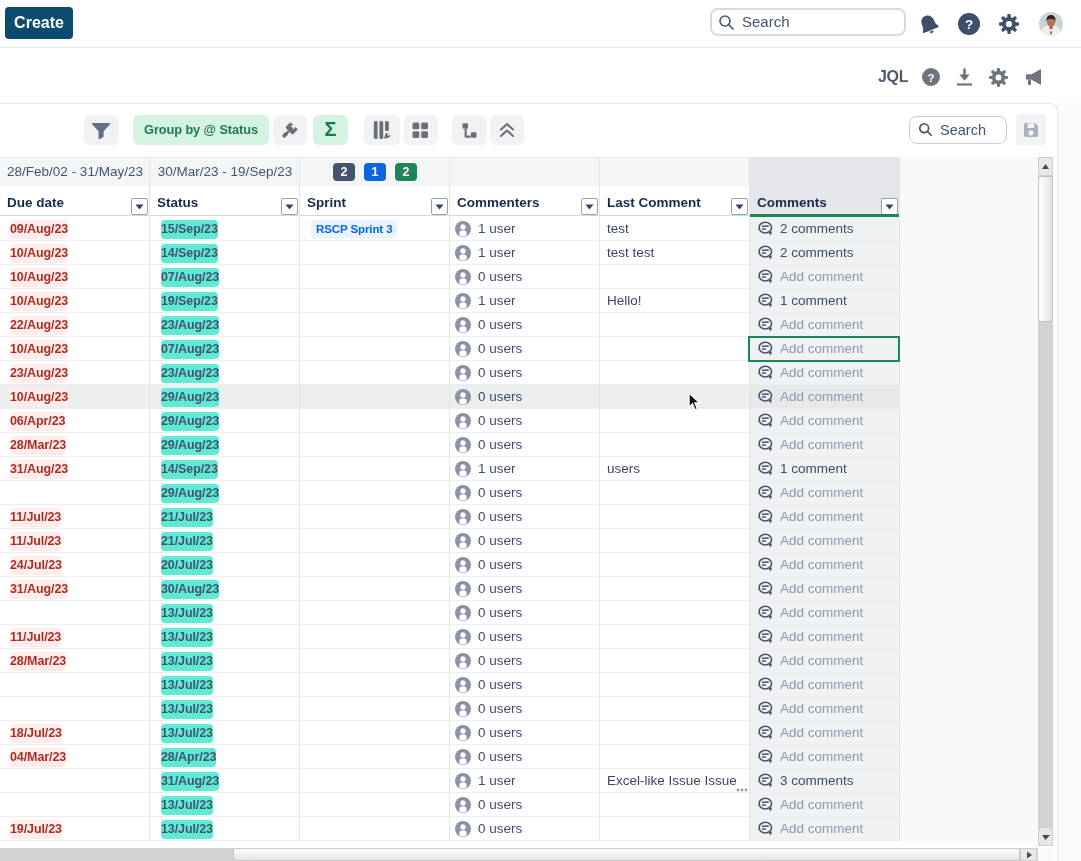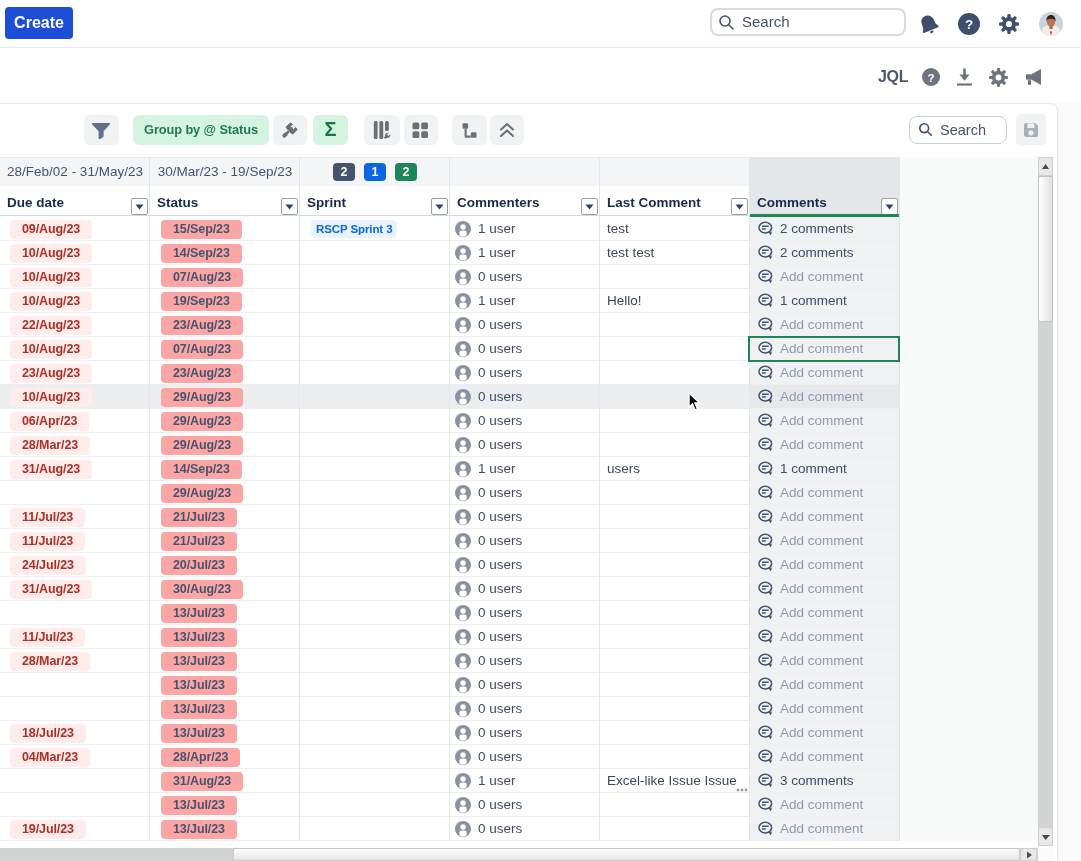--- a/index.html
+++ b/index.html
@@ -1,27 +1,27 @@
 <!DOCTYPE html>
 <html><head><meta charset="utf-8">
 <style>
 html,body{margin:0;padding:0;}
 body{width:1081px;height:861px;position:relative;overflow:hidden;background:#fbfbfb;font-family:"Liberation Sans",sans-serif;-webkit-font-smoothing:antialiased;}
 .abs{position:absolute;}
-.pill{position:absolute;height:19px;line-height:19px;border-radius:4px;padding:0 12px;font-weight:bold;font-size:12.5px;letter-spacing:-0.1px;white-space:nowrap;}
+.pill{position:absolute;height:19px;line-height:19px;border-radius:4px;padding:0 0;font-weight:bold;font-size:12.5px;letter-spacing:-0.1px;white-space:nowrap;}
 .due{background:#ffeceb;color:#ae2e24;}
-.upd{background:#fca5a5;color:#44546f;}
+.upd{background:#5eead4;color:#44546f;}
 .hbtn{position:absolute;width:17px;height:17px;background:#fff;border:1px solid #98a0ae;border-radius:2px;box-sizing:border-box;}
 .hbtn svg{position:absolute;left:0;top:0;}
 .tbtn{position:absolute;height:30px;background:#f1f2f4;border-radius:6px;}
 .celltxt{position:absolute;font-size:13.5px;white-space:nowrap;}
 </style></head><body>
 
 <div class="abs" style="left:0;top:0;width:1081px;height:47px;background:#ffffff;border-bottom:1px solid #e7e9ec;"></div>
-<div class="abs" style="left:5px;top:7px;width:68px;height:32px;background:#1d4ed8;border-radius:4px;color:#fff;font-weight:bold;font-size:16px;text-align:center;line-height:32px;">Create</div>
+<div class="abs" style="left:5px;top:7px;width:68px;height:32px;background:#0c4a6e;border-radius:4px;color:#fff;font-weight:bold;font-size:16px;text-align:center;line-height:32px;">Create</div>
 <div class="abs" style="left:710px;top:8px;width:196px;height:28px;border:2px solid #d7dade;border-radius:8px;box-sizing:border-box;background:#fff;"></div>
 <svg class="abs" style="left:718px;top:14px" width="17" height="17" viewBox="0 0 17 17">
     <circle cx="7" cy="7" r="5" fill="none" stroke="#44546f" stroke-width="1.6"></circle>
     <line x1="10.8" y1="10.8" x2="15" y2="15" stroke="#44546f" stroke-width="1.6" stroke-linecap="round"></line>
   </svg>
 <div class="abs" style="left:742px;top:13px;font-size:15px;color:#44546f;">Search</div>
 <svg class="abs" style="left:918px;top:13px" width="23" height="24" viewBox="0 0 23 24">
     <g transform="rotate(-22 11 12)" fill="#3d4f6b">
       <path d="M11 2.2c3.6 0 6.1 2.6 6.3 6l.4 5.2 1.6 2.6c.4.7 0 1.5-.8 1.5H3.5c-.8 0-1.2-.8-.8-1.5l1.6-2.6.4-5.2c.2-3.4 2.7-6 6.3-6z"></path>
       <path d="M9 18.6h4a2 2 0 0 1-4 0z"></path>

